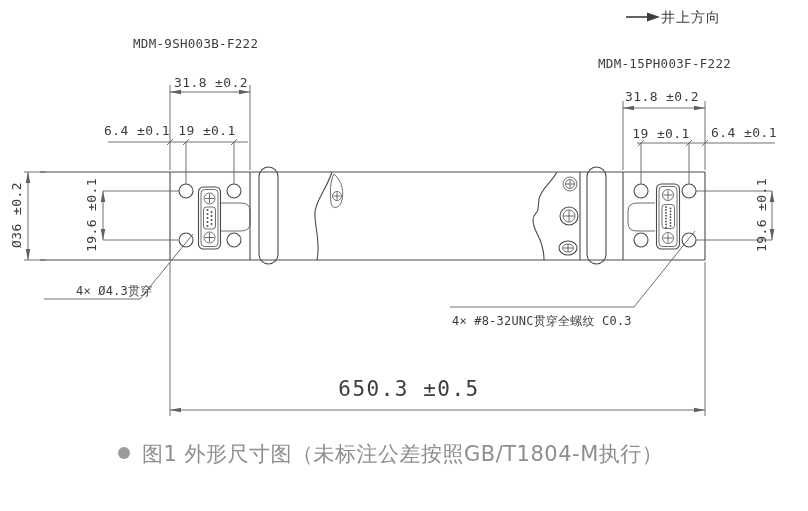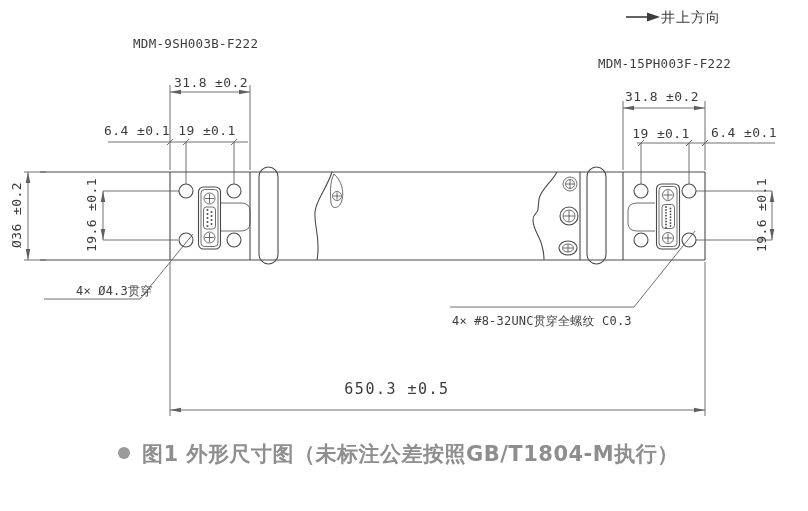--- a/index.html
+++ b/index.html
@@ -5,21 +5,21 @@
   html,body{margin:0;padding:0;}
   body{width:808px;height:511px;background:#ffffff;position:relative;overflow:hidden;
        font-family:"DejaVu Sans","Liberation Sans",sans-serif;}
   #stage{position:absolute;left:0;top:0;width:808px;height:511px;}
   svg{position:absolute;left:0;top:0;}
   .txt{position:absolute;color:#3c3c3c;white-space:nowrap;}
   .mono{font-family:"DejaVu Sans Mono","Liberation Mono",monospace;}
   .model{font-size:12.5px;letter-spacing:.3px;top:0;left:0;}
   .dim{font-size:13px;letter-spacing:.4px;transform:translate(-50%,-50%);}
   .dim.rot{transform:translate(-50%,-50%) rotate(-90deg);}
-  .dim.big{font-size:15px;letter-spacing:1.5px;}
+  .dim.big{font-size:21px;letter-spacing:1.5px;margin-left:12px;}
   .note{font-size:12px;letter-spacing:.2px;}
   .uphole{font-size:14px;letter-spacing:1px;}
   .caption{font-size:21px;color:#8e8e8e;letter-spacing:.5px;}
   .bullet{position:absolute;width:12px;height:12px;border-radius:50%;background:#9b9b9b;}
   .outline{stroke:#4a4a4a;stroke-width:1.1;fill:none;}
   .thin{stroke:#4a4a4a;stroke-width:.8;fill:none;}
   .dimln{stroke:#606060;stroke-width:.9;fill:none;}
   .pin{fill:#4a4a4a;stroke:none;}
 </style>
 </head>
@@ -219,15 +219,15 @@
 <div class="txt mono dim" style="left:661px;top:133px;">19 ±0.1</div>
 
 <div class="txt mono dim" style="left:744px;top:132px;">6.4 ±0.1</div>
 
 <div class="txt mono dim rot" style="left:761px;top:215px;">19.6 ±0.1</div>
 
 <div class="txt mono note" style="left:452px;top:291px;margin-top:22px;">4× #8-32UNC贯穿全螺纹 C0.3</div>
 
 <div class="bullet" style="left:118px;top:447px;"></div>
 
-<div class="txt caption" style="left:142px;top:440px;font-weight:bold;">图1 外形尺寸图（未标注公差按照GB/T1804-M执行）</div>
+<div class="txt caption" style="left:142px;top:440px;">图1 外形尺寸图（未标注公差按照GB/T1804-M执行）</div>
 
 </div>
 
 </body></html>

